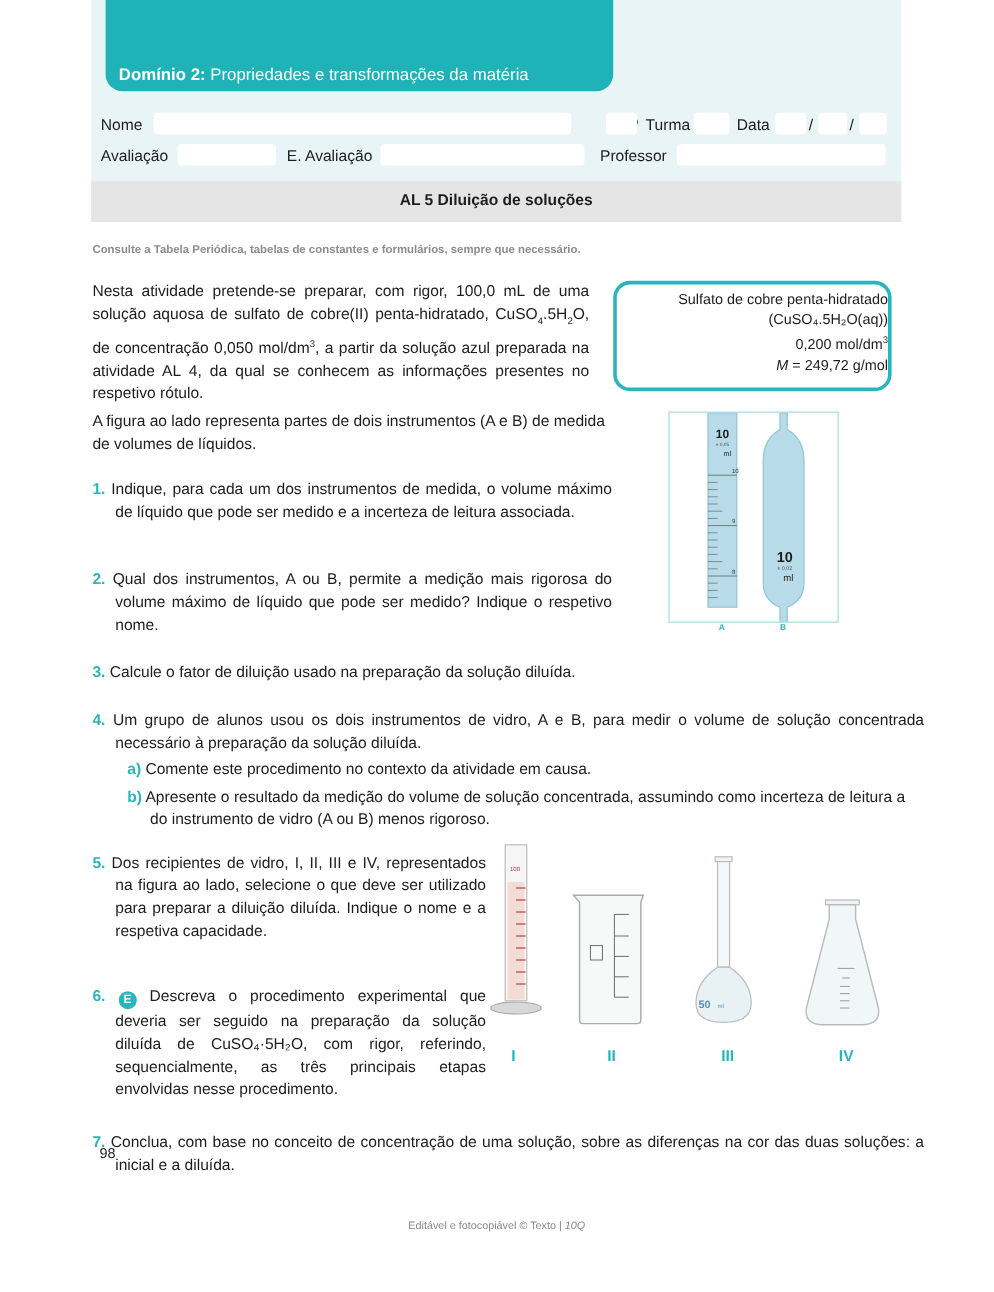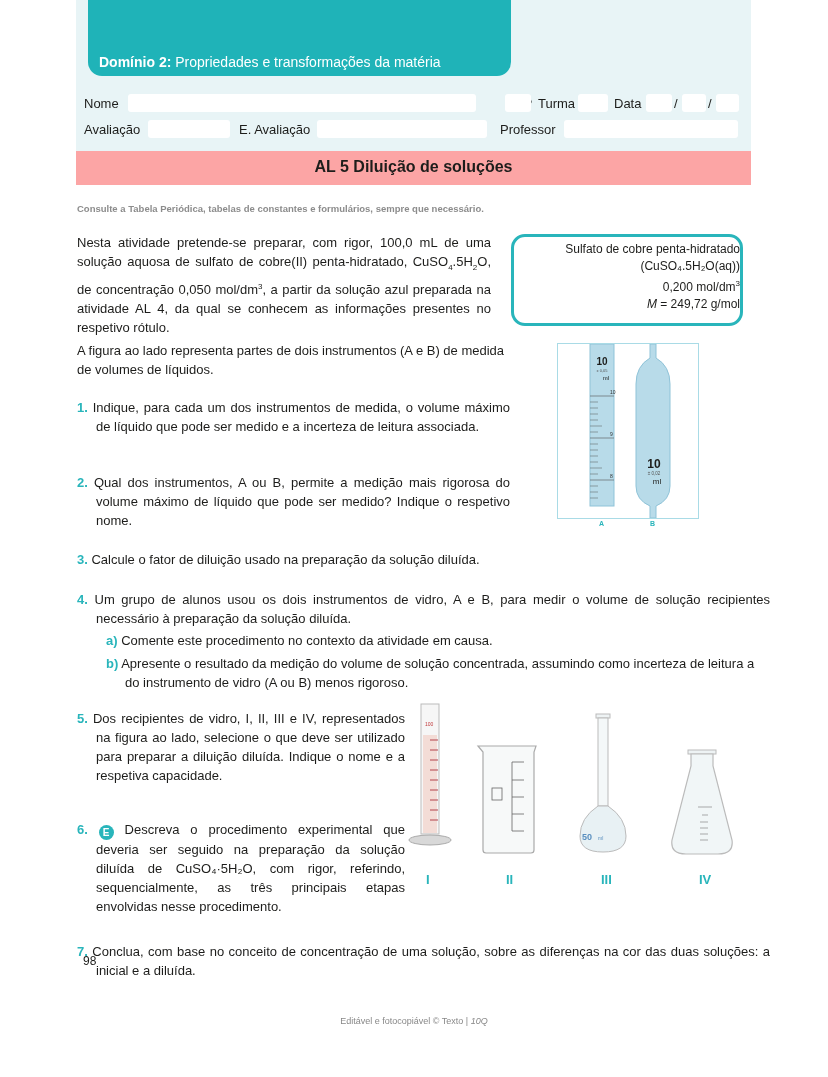--- a/index.html
+++ b/index.html
@@ -6,22 +6,22 @@
   body { width:828px; height:1077px; position:relative; overflow:hidden;
          font-family:"Liberation Sans", sans-serif; color:#1d1d1b; }
   .hdr-bg { position:absolute; left:76px; top:0; width:675px; height:185px; background:#e8f4f6; }
   .banner { position:absolute; left:88px; top:0; width:423px; height:76px; background:#1fb3b8;
             border-radius:0 0 14px 14px; }
   .banner .title { position:absolute; left:11px; top:19px; font-size:25px; color:#ffffff; letter-spacing:0.2px; }
   .banner .sub { position:absolute; left:11px; top:54px; font-size:14px; color:#ffffff; }
   .banner .sub b { font-weight:bold; }
   .lbl { position:absolute; font-size:13px; color:#1d1d1b; }
   .fld { position:absolute; background:#ffffff; border-radius:3px; height:18px; }
-  .subject { position:absolute; left:76px; top:151px; width:675px; height:34px; background:#fca5a5;
-             text-align:center; line-height:32px; font-size:16px; font-weight:bold; }
+  .subject { position:absolute; left:76px; top:151px; width:675px; height:34px; background:#e5e5e5;
+             text-align:center; line-height:32px; font-size:13px; font-weight:bold; }
   .consult { position:absolute; left:77px; top:203px; font-size:9.5px; color:#8c8c8c; font-weight:bold; }
   .para { position:absolute; font-size:13px; line-height:19px; text-align:justify; }
   .q { position:absolute; font-size:13px; line-height:19px; text-align:justify; }
   .num { color:#29b5bb; font-weight:bold; }
   .ind { padding-left:19px; text-indent:-19px; }
   .sub-q { position:absolute; font-size:13px; line-height:19px; }
   .label-box { position:absolute; left:511px; top:234px; width:232px; height:92px; border:3px solid #29b5bb;
                border-radius:14px; background:#ffffff; text-align:right; font-size:12px; line-height:17px; padding-top:4px; box-sizing:border-box; }
   .fig-ab { position:absolute; left:557px; top:343px; width:140px; height:174px; border:1px solid #a9dbe6; background:#ffffff; }
   .roman { position:absolute; font-size:13px; color:#29b5bb; font-weight:bold; }
@@ -110,21 +110,21 @@
   <span style="position:absolute;left:41px;top:176px;font-size:7px;color:#29b5bb;font-weight:bold;">A</span>
   <span style="position:absolute;left:92px;top:176px;font-size:7px;color:#29b5bb;font-weight:bold;">B</span>
 </div>
 
 <div class="q ind" style="left:77px;top:398px;width:414px;"><span class="num">1.</span> <span>Indique, para cada um dos instrumentos de medida, o volume máximo de líquido que pode ser medido e a incerteza de leitura associada.</span></div>
 
 <div class="q ind" style="left:77px;top:473px;width:414px;"><span class="num">2.</span> <span>Qual dos instrumentos, A ou B, permite a medição mais rigorosa do volume máximo de líquido que pode ser medido? Indique o respetivo nome.</span></div>
 
 <div class="q ind" style="left:77px;top:550px;width:674px;text-align:left;"><span class="num">3.</span> <span>Calcule o fator de diluição usado na preparação da solução diluída.</span></div>
 
-<div class="q ind" style="left:77px;top:590px;width:674px;"><span class="num">4.</span> <span>Um grupo de alunos usou os dois instrumentos de vidro, A e B, para medir o volume de solução recipientes necessário à preparação da solução diluída.</span></div>
+<div class="q ind" style="left:77px;top:590px;width:674px;"><span class="num">4.</span> <span>Um grupo de alunos usou os dois instrumentos de vidro, A e B, para medir o volume de solução concentrada necessário à preparação da solução diluída.</span></div>
 <div class="sub-q ind" style="left:106px;top:631px;width:645px;"><span class="num">a)</span> <span>Comente este procedimento no contexto da atividade em causa.</span></div>
 <div class="sub-q ind" style="left:106px;top:654px;width:645px;"><span class="num">b)</span> <span>Apresente o resultado da medição do volume de solução concentrada, assumindo como incerteza de leitura a do instrumento de vidro (A ou B) menos rigoroso.</span></div>
 
 <div class="q ind" style="left:77px;top:709px;width:309px;"><span class="num">5.</span> <span>Dos recipientes de vidro, I, II, III e IV, representados na figura ao lado, selecione o que deve ser utilizado para preparar a diluição diluída. Indique o nome e a respetiva capacidade.</span></div>
 
 <div class="q ind" style="left:77px;top:820px;width:309px;"><span class="num">6.</span> <span style="display:inline-block;width:15px;height:15px;border-radius:50%;background:#29b5bb;color:#fff;font-size:10px;font-weight:bold;text-align:center;line-height:15px;text-indent:0;vertical-align:-2px;">E</span> <span>Descreva o procedimento experimental que deveria ser seguido na preparação da solução diluída de CuSO₄·5H₂O, com rigor, referindo, sequencialmente, as três principais etapas envolvidas nesse procedimento.</span></div>
 
 <svg style="position:absolute;left:400px;top:700px;" width="360" height="165" viewBox="0 0 360 165">
 
   <g>

